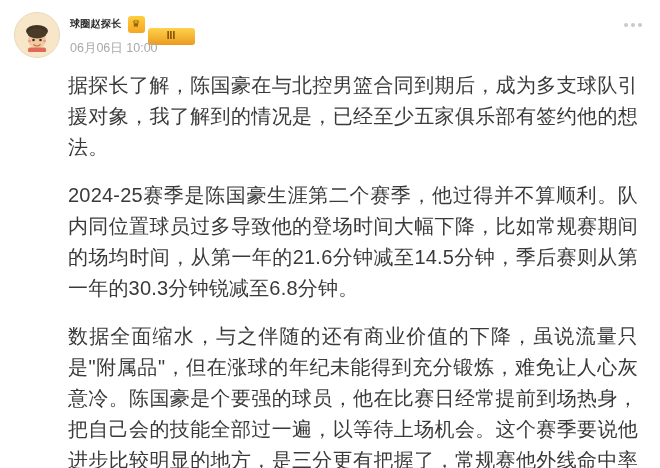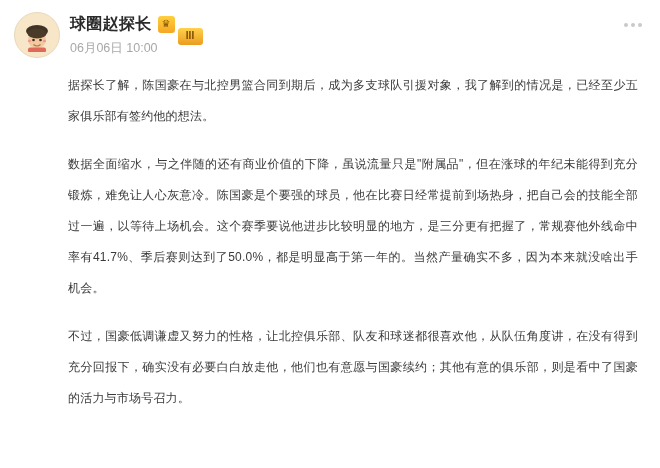--- a/index.html
+++ b/index.html
@@ -47,21 +47,21 @@
     flex: 1 1 auto;
     padding-left: 10px;
     min-width: 0;
   }
   .name-row {
     display: flex;
     align-items: center;
     height: 24px;
   }
   .username {
-    font-size: 16px;
+    font-size: 10px;
     font-weight: bold;
     color: #2b2b2b;
     letter-spacing: 0.3px;
   }
   .badge-crown {
     display: inline-flex;
     align-items: center;
     justify-content: center;
     width: 17px;
     height: 17px;
@@ -71,21 +71,21 @@
     color: #8a5a00;
     font-size: 10px;
     line-height: 1;
   }
   .badge-level {
     display: inline-flex;
     align-items: center;
     justify-content: center;
     min-width: 17px;
     height: 17px;
-    padding: 0 4px;
+    padding: 0 15px;
     background: linear-gradient(180deg,#ffd24d,#eb9b1f);
     border-radius: 3px;
     margin-left: 3px;
     color: #7a4a00;
     font-size: 10px;
     font-weight: bold;
     line-height: 1;
     margin-top: 24px;
   }
   .timestamp {
@@ -108,21 +108,21 @@
     display: block;
     width: 4px;
     height: 4px;
     border-radius: 50%;
     background: #c9c9c9;
   }
   .body {
     padding: 6px 4px 0 54px;
   }
   .para {
-    font-size: 12px;
+    font-size: 20px;
     line-height: 31px;
     color: #3a3a3a;
     margin: 0 0 17px 0;
     text-align: justify;
     letter-spacing: 0.2px;
   }
   .para:last-child {
     margin-bottom: 0;
   }
 </style>
@@ -156,17 +156,18 @@
   </div>
 
   <div class="more-btn">
     <span></span>
     <span></span>
     <span></span>
   </div>
 
   <div class="body">
     <p class="para">据探长了解，陈国豪在与北控男篮合同到期后，成为多支球队引援对象，我了解到的情况是，已经至少五家俱乐部有签约他的想法。</p>
+    <p class="para">2024-25赛季是陈国豪生涯第二个赛季，他过得并不算顺利。队内同位置球员过多导致他的登场时间大幅下降，比如常规赛期间的场均时间，从第一年的21.6分钟减至14.5分钟，季后赛则从第一年的30.3分钟锐减至6.8分钟。</p>
     <p class="para">数据全面缩水，与之伴随的还有商业价值的下降，虽说流量只是"附属品"，但在涨球的年纪未能得到充分锻炼，难免让人心灰意冷。陈国豪是个要强的球员，他在比赛日经常提前到场热身，把自己会的技能全部过一遍，以等待上场机会。这个赛季要说他进步比较明显的地方，是三分更有把握了，常规赛他外线命中率有41.7%、季后赛则达到了50.0%，都是明显高于第一年的。当然产量确实不多，因为本来就没啥出手机会。</p>
     <p class="para">不过，国豪低调谦虚又努力的性格，让北控俱乐部、队友和球迷都很喜欢他，从队伍角度讲，在没有得到充分回报下，确实没有必要白白放走他，他们也有意愿与国豪续约；其他有意的俱乐部，则是看中了国豪的活力与市场号召力。</p>
   </div>
 
 </div>
 
 </body></html>

